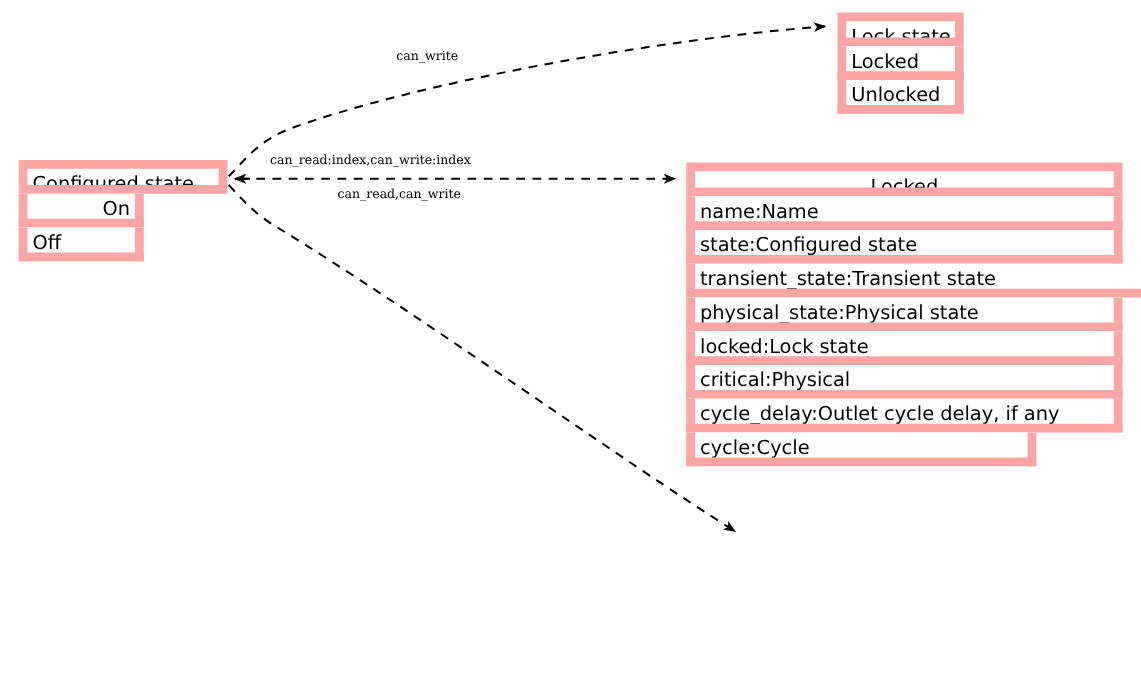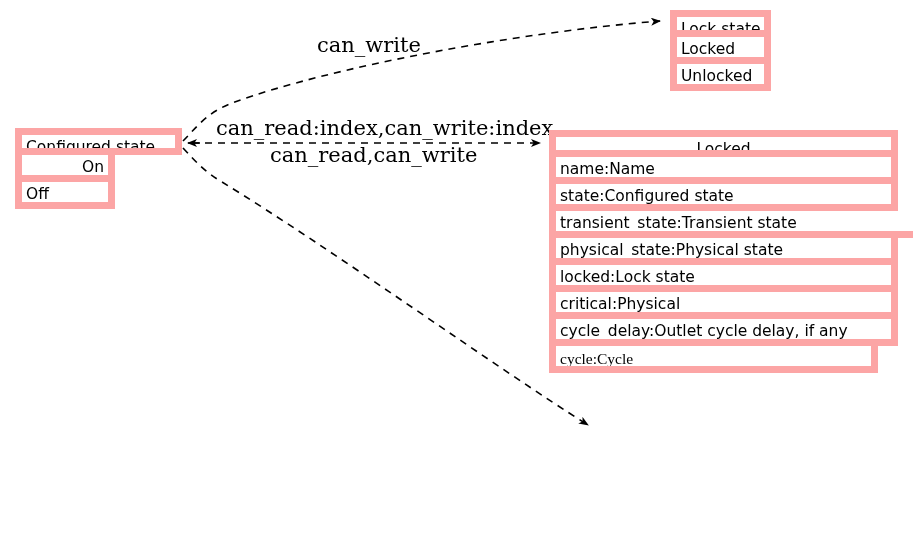--- a/index.html
+++ b/index.html
@@ -27,21 +27,21 @@
     white-space:nowrap;
     overflow:hidden;
   }
   .cell + .cell{border-top:none;}
   .cell.center{text-align:center;}
 
   
   .elabel{
     position:absolute;
     font-family:"DejaVu Serif", serif;
-    font-size:21px;
+    font-size:10px;
     line-height:17px;
     color:#000000;
     white-space:nowrap;
   }
 </style>
 </head>
 <body>
 
 <div id="diagram">
 
@@ -84,17 +84,17 @@
 
   <div class="node" style="left:549px;top:130px;">
     <div class="cell center" style="width:349px;">Locked</div>
     <div class="cell" style="width:349px;">name:Name</div>
     <div class="cell" style="width:349px;">state:Configured state</div>
     <div class="cell" style="width:390px;">transient_state:Transient state</div>
     <div class="cell" style="width:349px;">physical_state:Physical state</div>
     <div class="cell" style="width:349px;">locked:Lock state</div>
     <div class="cell" style="width:349px;">critical:Physical</div>
     <div class="cell" style="width:349px;">cycle_delay:Outlet cycle delay, if any</div>
-    <div class="cell" style="width:329px;font-family:Liberation Serif, serif;">cycle:Cycle</div>
+    <div class="cell" style="width:280px;">cycle:Cycle</div>
   </div>
 
 
 </div>
 
 </body></html>

